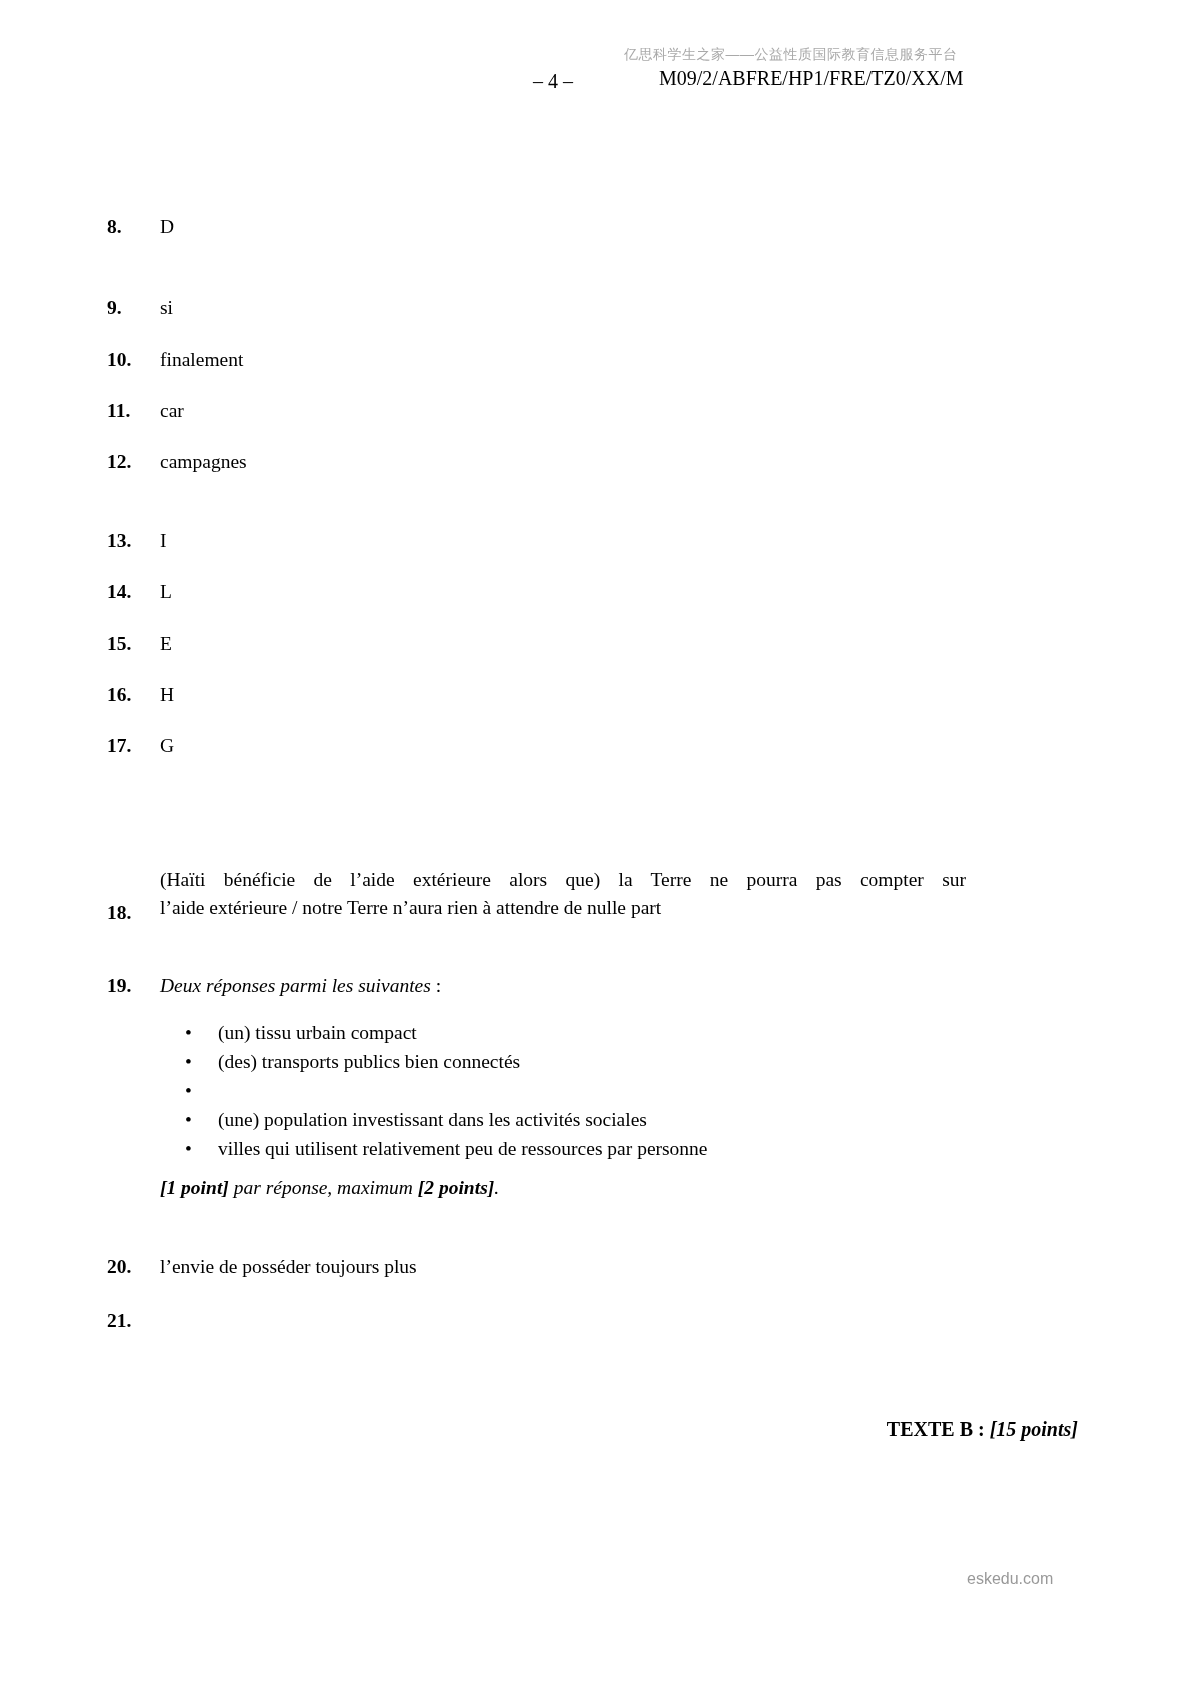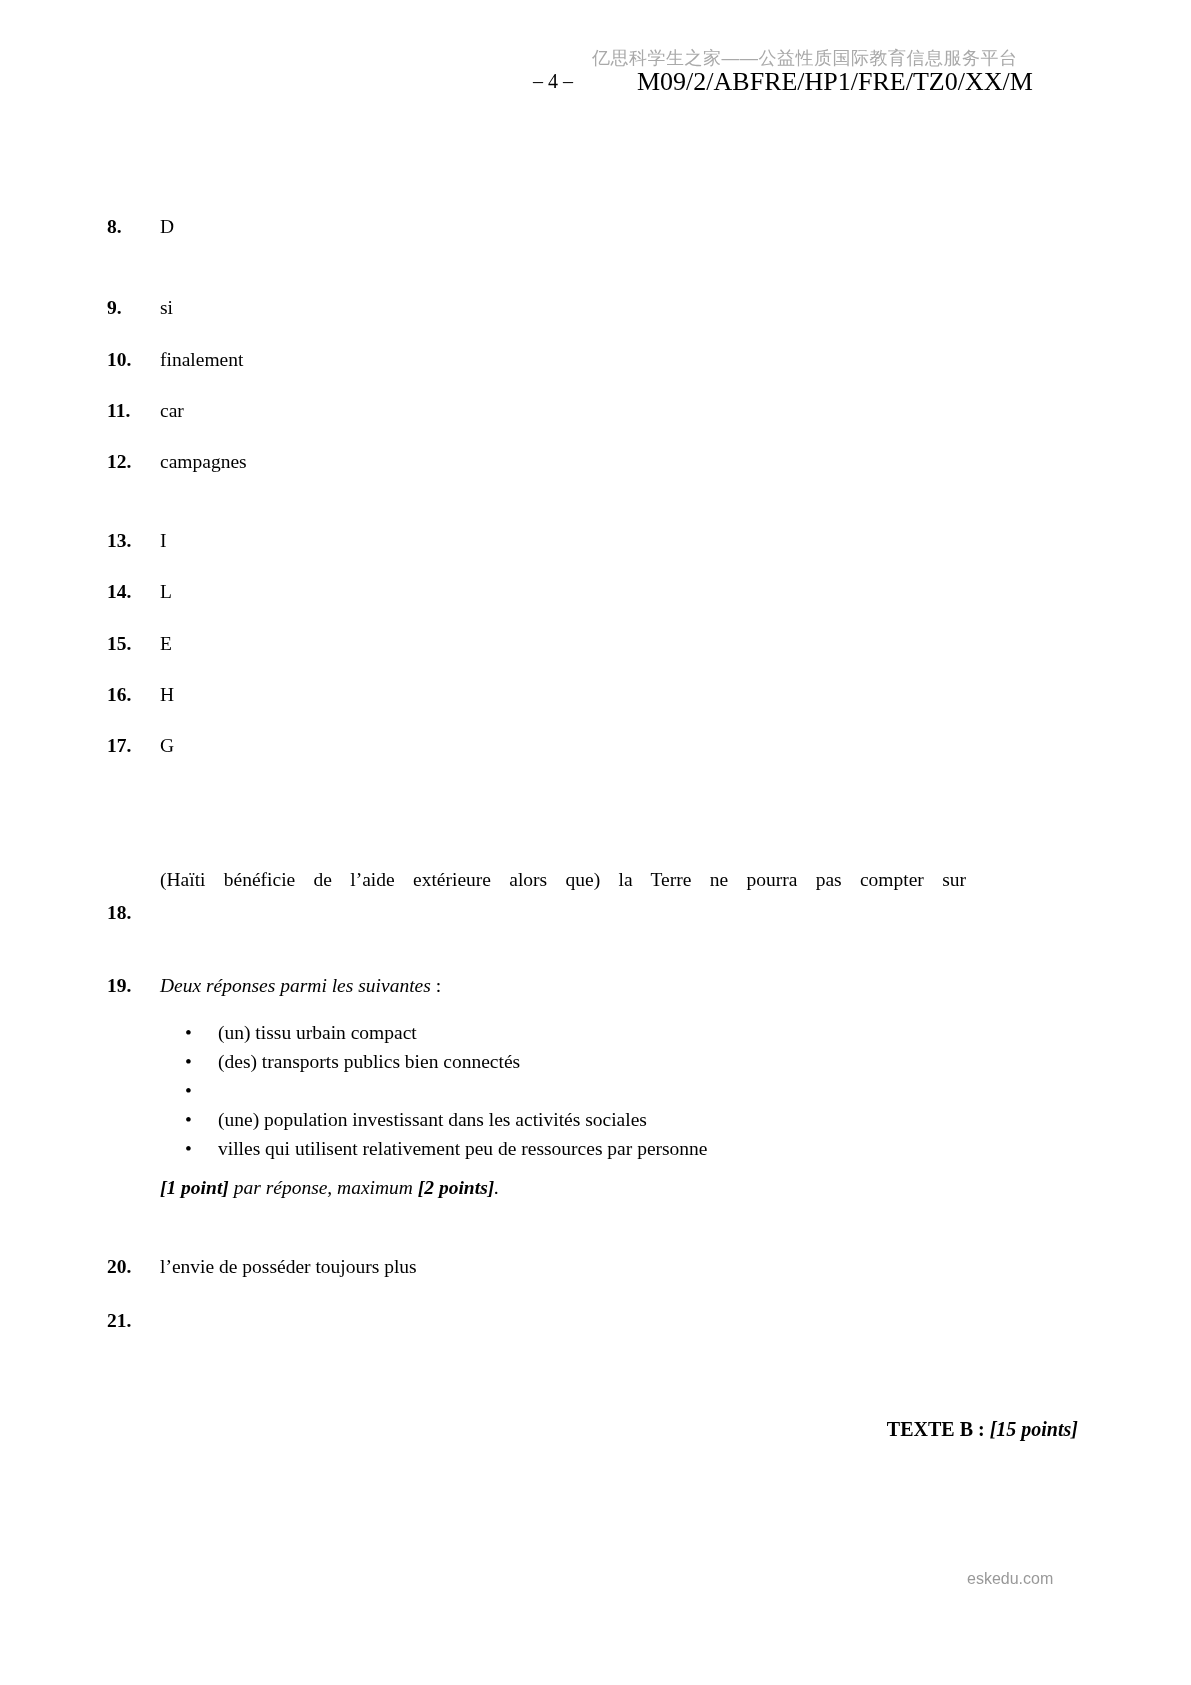--- a/index.html
+++ b/index.html
@@ -9,37 +9,37 @@
     width: 1191px;
     height: 1685px;
     margin: 0 auto;
     background: #ffffff;
     color: #000000;
     font-family: "Liberation Serif", serif;
     overflow: hidden;
   }
   .cn-watermark {
     position: absolute;
-    left: 592px; top: 46px;
+    left: 624px; top: 46px;
     font-family: "Liberation Sans", sans-serif;
-    font-size: 18px;
+    font-size: 14px;
     color: #a9a9a9;
     letter-spacing: 0.5px;
     white-space: nowrap;
   }
   .page-num {
     position: absolute;
     left: 533px; top: 70px;
     font-size: 20px;
     white-space: nowrap;
   }
   .exam-code {
     position: absolute;
-    left: 637px; top: 67px;
-    font-size: 26px;
+    left: 659px; top: 67px;
+    font-size: 20px;
     white-space: nowrap;
   }
   .doc-title {
     position: absolute;
     left: 107px; top: 163px;
     font-size: 19.5px;
     font-weight: bold;
     white-space: nowrap;
   }
   .qnum {
@@ -134,20 +134,21 @@
 
   <span class="qnum" style="top:684px">16.</span>
   <span class="ansline" style="top:684px">H</span>
 
   <span class="qnum" style="top:735px">17.</span>
   <span class="ansline" style="top:735px">G</span>
 
   <span class="qnum" style="top:902px">18.</span>
   <div class="para" style="top:866px">
     <div class="line-justify">(Haïti bénéficie de l’aide extérieure alors que) la Terre ne pourra pas compter sur</div>
+    <div>l’aide extérieure / notre Terre n’aura rien à attendre de nulle part</div>
   </div>
 
   <span class="qnum" style="top:975px">19.</span>
   <div class="ansline" style="top:975px">
     <span class="intro-italic">Deux réponses parmi les suivantes</span><span> :</span>
   </div>
 
   <div class="bullets">
     <div class="bullet-row">
       <span class="bullet-dot">•</span>

